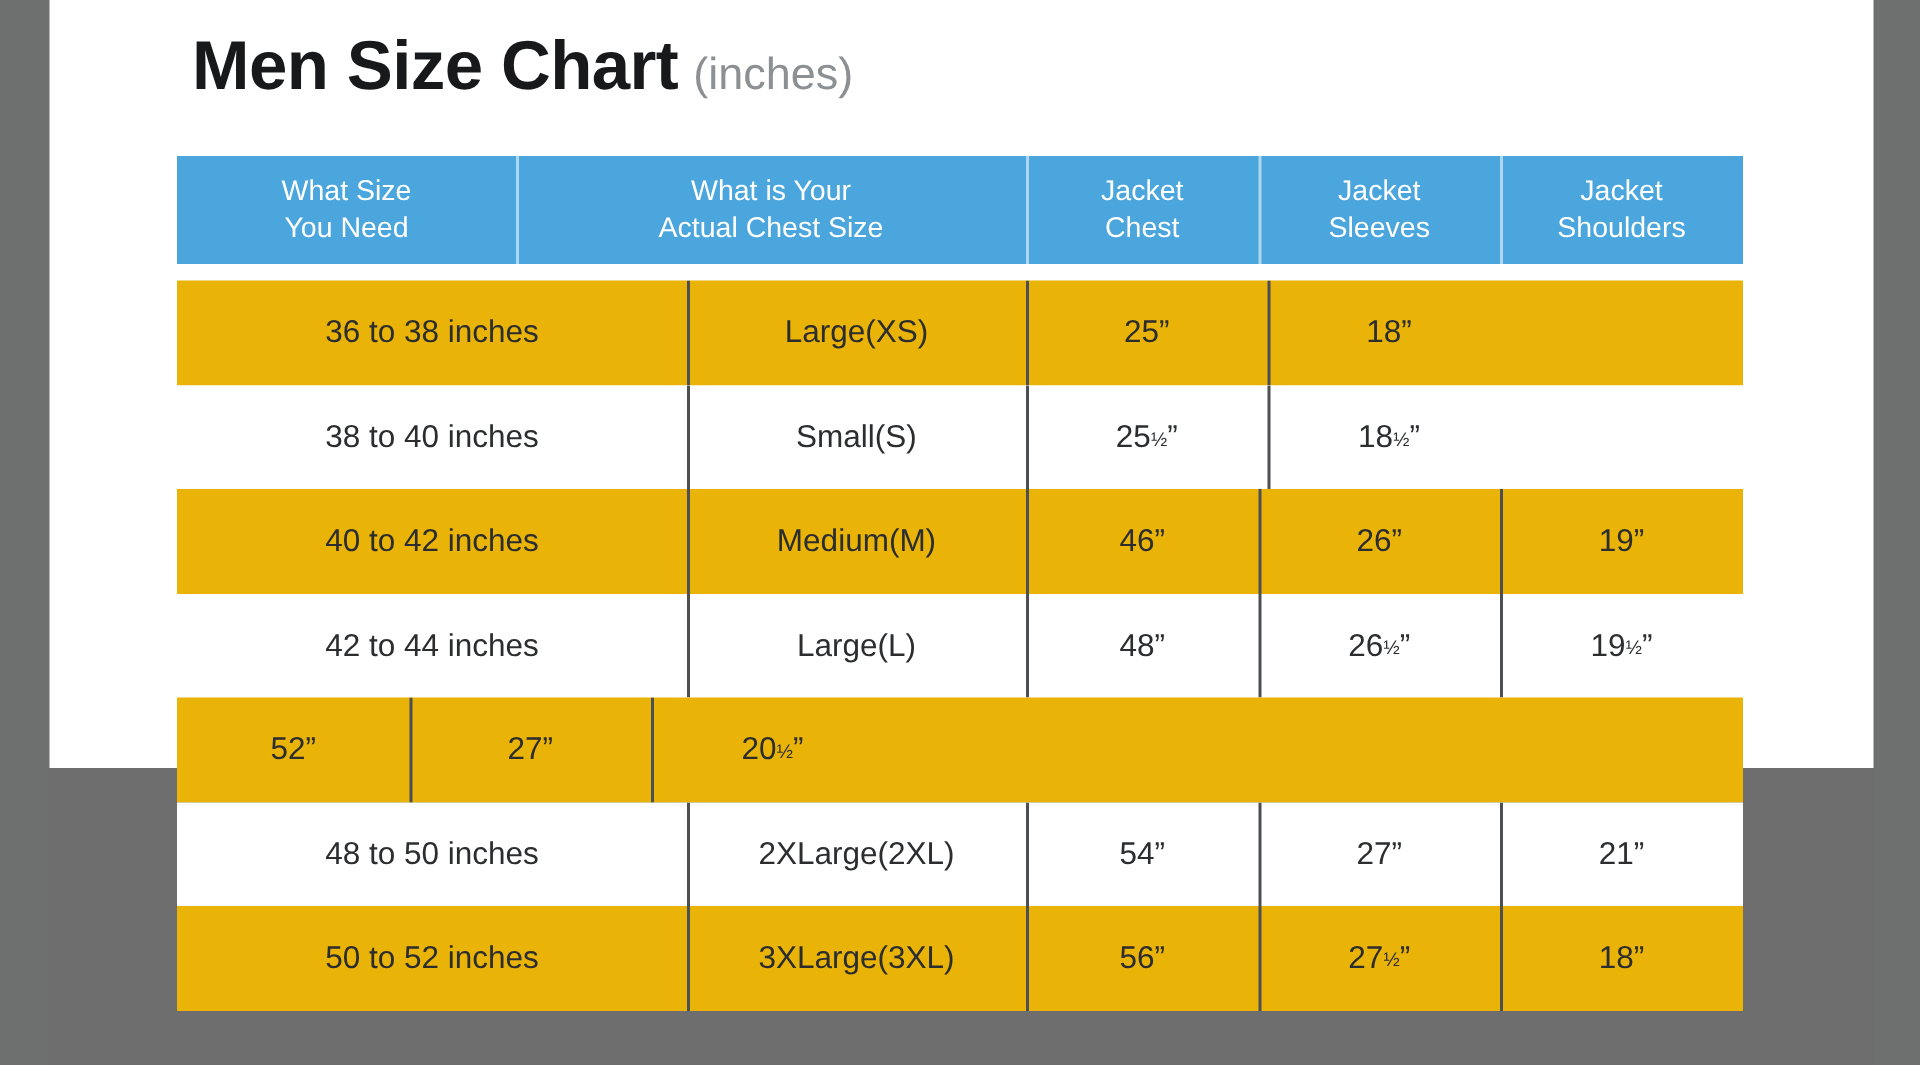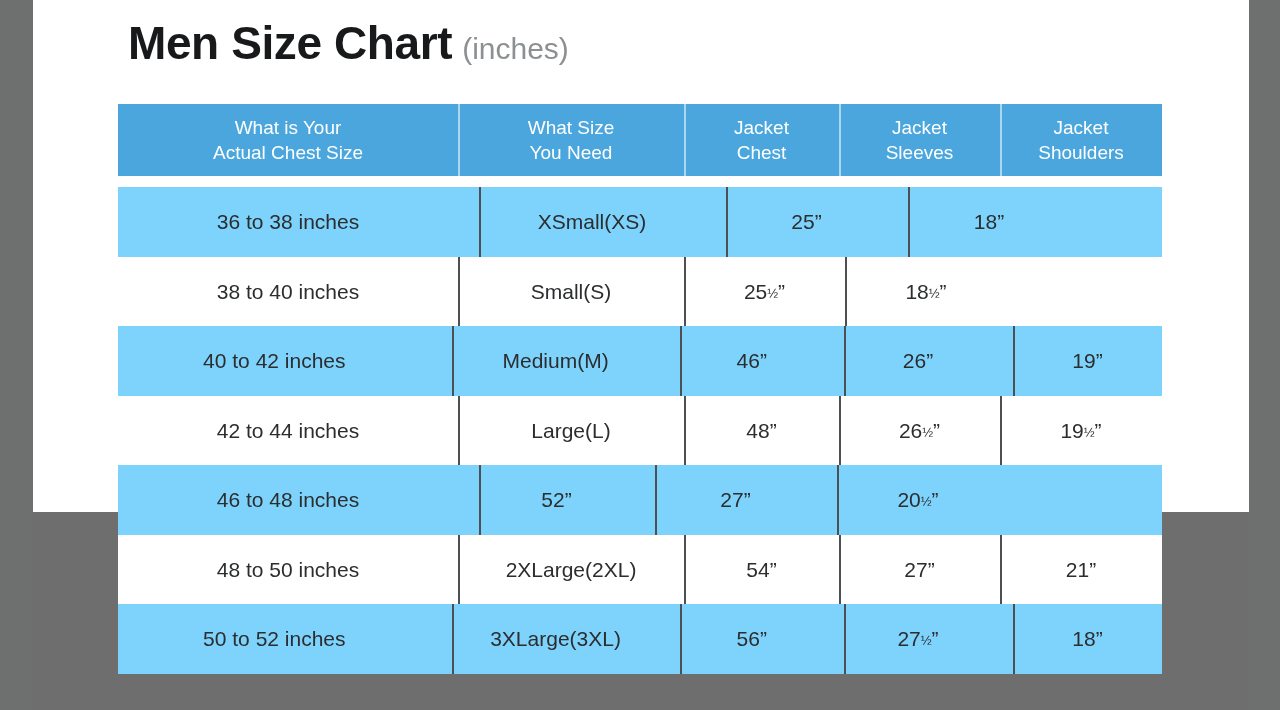--- a/index.html
+++ b/index.html
@@ -100,21 +100,21 @@
     background: rgba(255,255,255,0.55);
   }
 
   .tbody-gap { height: 11px; background: #ffffff; }
 
   .tr {
     display: flex;
     height: 69.5px;
     overflow: hidden;
   }
-  .tr.shade { background: #7dd3fc; gap: 21px; }
+  .tr.shade { background: #eab308; }
   .tr.plain { background: #ffffff; }
 
   .td {
     position: relative;
     display: flex;
     align-items: center;
     justify-content: center;
     font-size: 21px;
     color: #2b2d2f;
     box-sizing: border-box;
@@ -162,49 +162,49 @@
   <div class="page">
 
     <div class="title-row">
       <span class="title-main">Men Size Chart</span>
       <span class="title-unit">(inches)</span>
     </div>
 
     <div class="chart-table">
 
       <div class="thead">
+        <div class="th c2">
+          <span>What Size</span>
+          <span>You Need</span>
+        </div>
         <div class="th c1">
           <span>What is Your</span>
           <span>Actual Chest Size</span>
         </div>
-        <div class="th c2">
-          <span>What Size</span>
-          <span>You Need</span>
-        </div>
         <div class="th c3">
           <span>Jacket</span>
           <span>Chest</span>
         </div>
         <div class="th c4">
           <span>Jacket</span>
           <span>Sleeves</span>
         </div>
         <div class="th c5">
           <span>Jacket</span>
           <span>Shoulders</span>
         </div>
       </div>
 
       <div class="tbody-gap"></div>
 
       <div class="tbody">
 
         <div class="tr shade">
           <div class="td c1">36 to 38 inches</div>
-          <div class="td c2">XSmall(XS)</div>
+          <div class="td c2">Large(XS)</div>
           <div class="td c4">
               <span class="val">
                 <span>25”</span>
                 <span class="frac"></span>
               </span>
             </div>
           <div class="td c5">
               <span class="val">
                 <span>18”</span>
                 <span class="frac"></span>
@@ -263,21 +263,20 @@
           <div class="td c5">
               <span class="val">
                 <span>19</span>
                 <span class="frac">½</span>
                 <span class="inch">”</span>
               </span>
             </div>
         </div>
 
         <div class="tr shade">
-          <div class="td c1">46 to 48 inches</div>
           <div class="td c3">52”</div>
           <div class="td c4">
               <span class="val">
                 <span>27”</span>
                 <span class="frac"></span>
               </span>
             </div>
           <div class="td c5">
               <span class="val">
                 <span>20</span>

